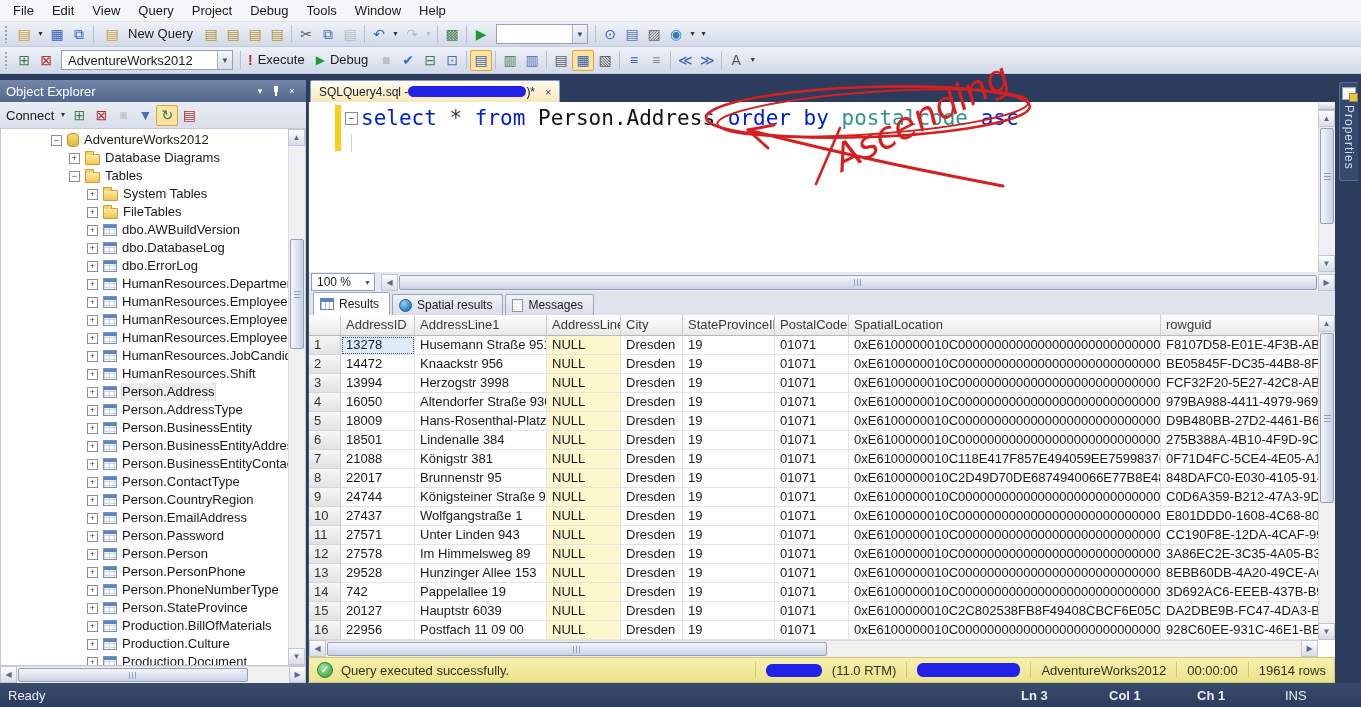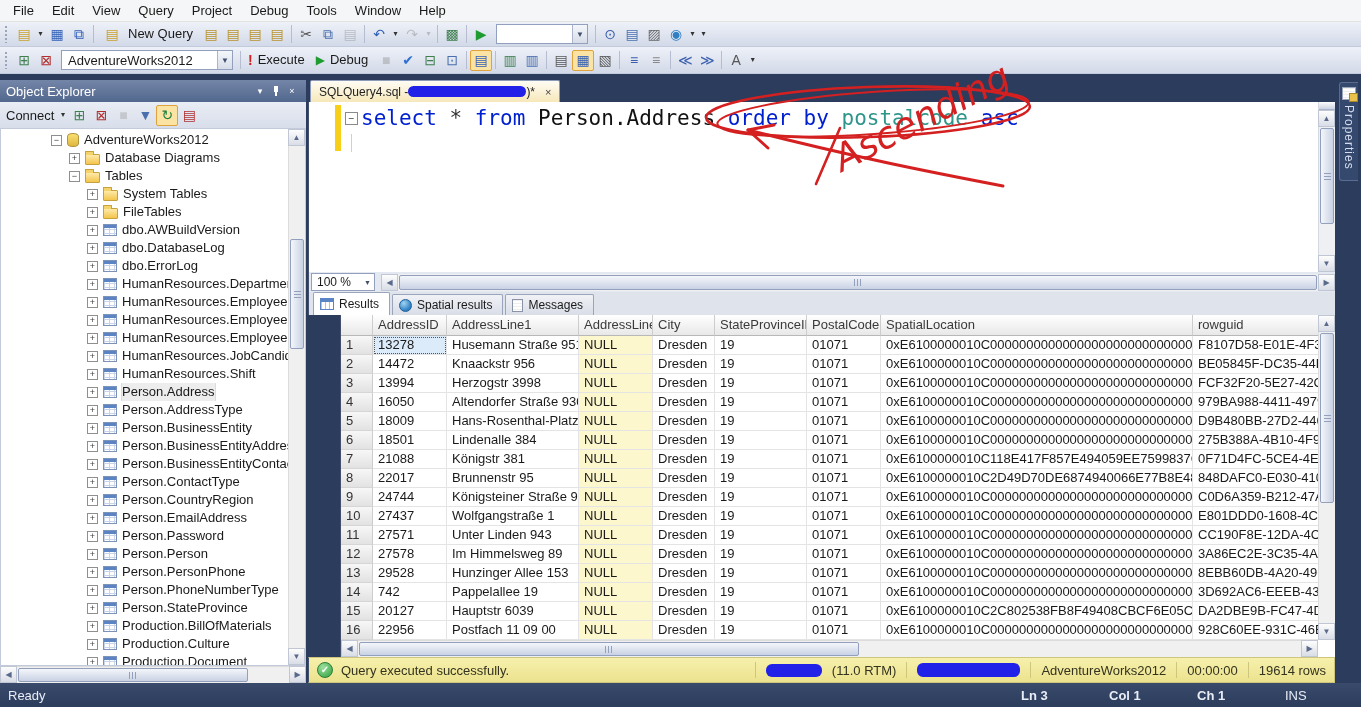--- a/index.html
+++ b/index.html
@@ -93,21 +93,21 @@
   .zoomcombo .cdd { width:13px; font-size:7px; color:#42506e; text-align:center; }
   .eh-track { flex:1; height:17px; position:relative; background:#f0f0f0; margin-left:6px; }
 
   .rtabs { height:23px; flex:none; background:#dfe3ec; border-left:1px solid #42506e; display:flex; align-items:flex-end; padding:2px 2px 0 4px; gap:2px; }
   .rtab { display:flex; align-items:center; gap:5px; height:21px; padding:0 10px 0 6px; border:1px solid #9aa4bb; border-bottom:none; background:linear-gradient(#f0f2f6,#d9dde7); border-radius:2px 2px 0 0; font-size:12px; }
   .rtab.active { background:#fff; height:23px; }
   .ti-grid { width:14px; height:12px; border:1px solid #5b84c4; background:linear-gradient(#5b84c4 0 3px, rgba(0,0,0,0) 3px), linear-gradient(90deg,#aec4e4 1px, rgba(0,0,0,0) 1px), #fff; background-size:100% 100%, 4px 100%; }
   .ti-globe { width:13px; height:13px; border-radius:50%; background:radial-gradient(circle at 35% 30%, #9fd4f0, #2e7fc4 70%); border:1px solid #1d5e96; }
   .ti-doc { width:11px; height:13px; background:linear-gradient(#eee 1px, transparent 1px), #fff; background-size:100% 3px; border:1px solid #8a93a8; }
 
-  .grid { flex:1; background:#fff; border-left:1px solid #42506e; position:relative; overflow:hidden; font-size:13px;margin-left:32px; }
+  .grid { flex:1; background:#fff; border-left:1px solid #42506e; position:relative; overflow:hidden; font-size:13px; }
   .ghead, .grow { display:flex; width:calc(100% - 17px); }
   .ghead { height:21px; }
   .gh { background:linear-gradient(#ffffff,#e8e8e8); border-right:1px solid #cdcdcd; border-bottom:1px solid #b8b8b8; color:#3a3a3a; padding:2px 5px; white-space:nowrap; overflow:hidden; flex:none; }
   .grow { height:19px; }
   .rn { background:linear-gradient(#f7f7f7,#e2e2e2); border-right:1px solid #cdcdcd; border-bottom:1px solid #d6d6d6; color:#333; padding:1px 5px; flex:none; }
   .gc { border-right:1px solid #e4e4e4; border-bottom:1px solid #e4e4e4; padding:1px 5px; white-space:nowrap; overflow:hidden; flex:none; }
   .c0 { width:32px; } .c1 { width:74px; } .c2 { width:132px; } .c3 { width:74px; }
   .c4 { width:62px; } .c5 { width:92px; } .c6 { width:74px; } .c7 { width:312px; }
   .c8 { flex:1 !important; width:auto; border-right:none; }
   .nullc { background:#fcf7cd; }

